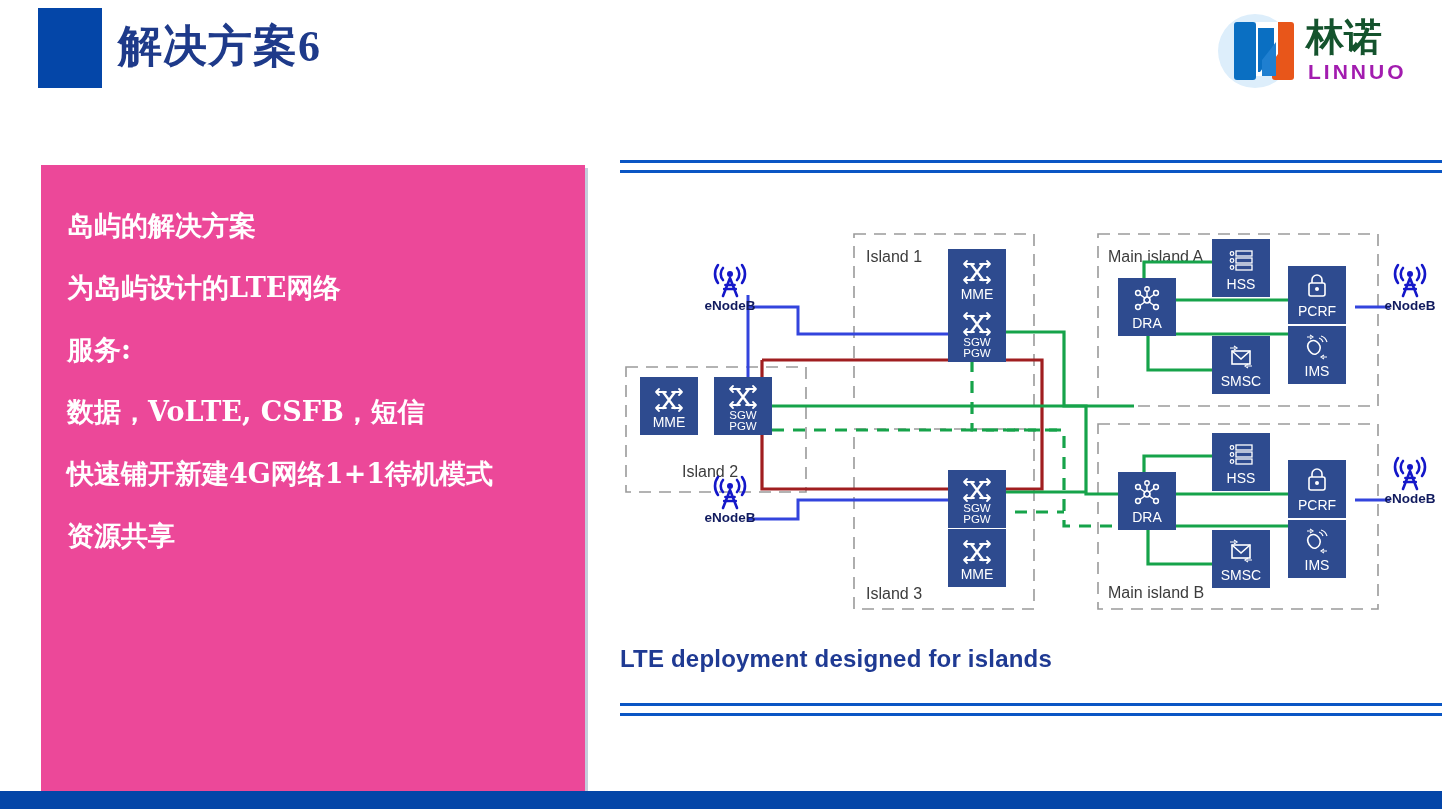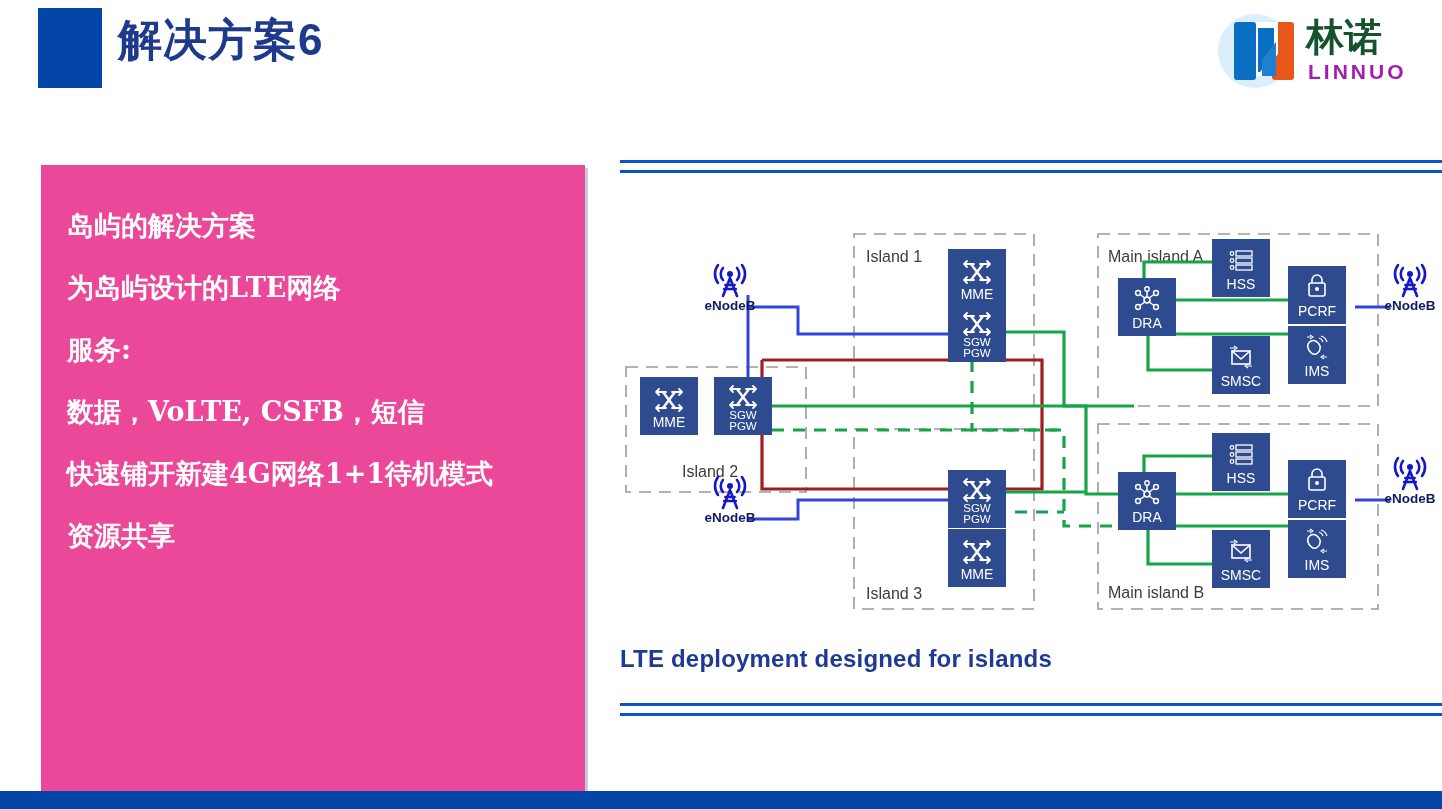--- a/index.html
+++ b/index.html
@@ -8,22 +8,22 @@
     background:#ffffff;
     font-family:"Liberation Sans","DejaVu Sans",sans-serif;
     overflow:hidden;position:relative;
   }
   
   .title-accent{
     position:absolute;left:38px;top:8px;width:64px;height:80px;
     background:#0446a8;
   }
   .page-title{
-    position:absolute;left:118px;top:11px;
-    font-family:Liberation Sans, sans-serif;
+    position:absolute;left:118px;top:17px;
+    font-family:Liberation Serif, serif;
     font-size:44px;font-weight:700;color:#1e3a8a;letter-spacing:1px;
     white-space:nowrap;
   }
   
   .logo-wrap{position:absolute;left:1218px;top:10px;width:212px;height:80px;}
   .logo-circle{
     position:absolute;left:0px;top:4px;width:74px;height:74px;border-radius:50%;
     background:#ddeefb;
   }
   .logo-mark{position:absolute;left:14px;top:10px;width:64px;height:62px;}

